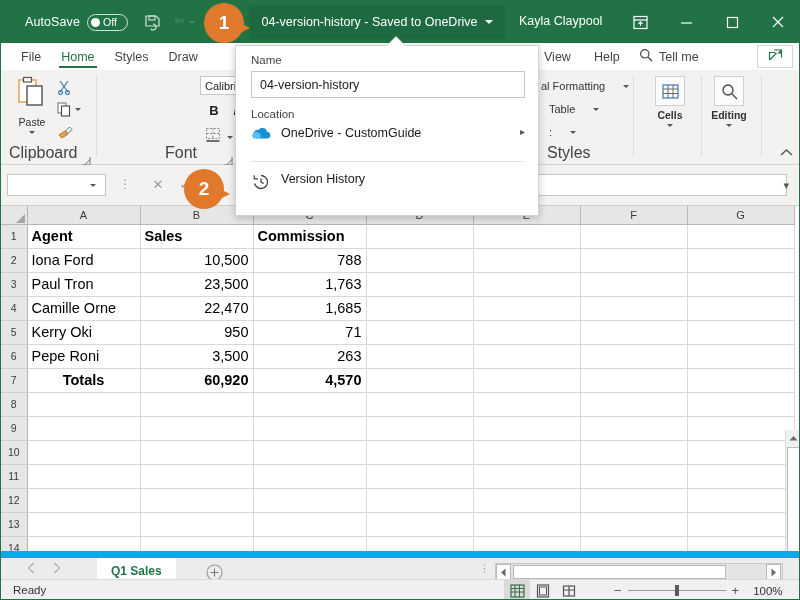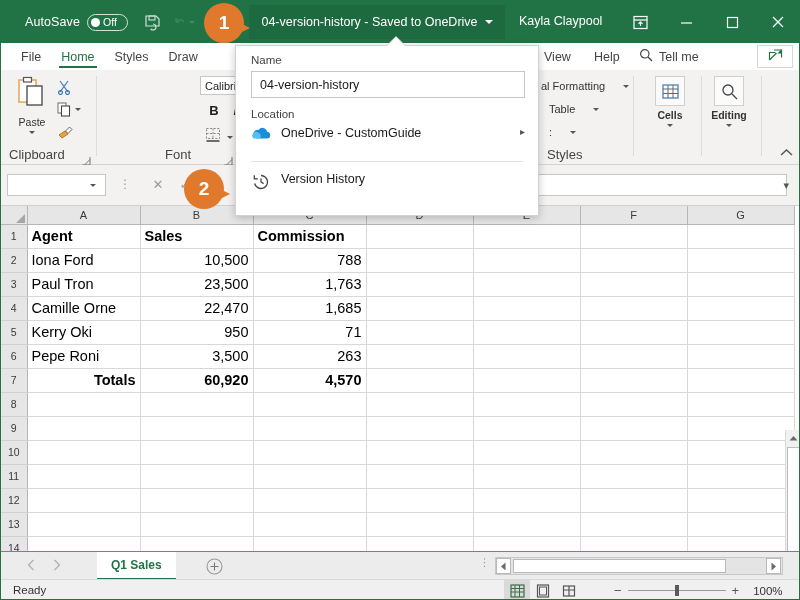--- a/index.html
+++ b/index.html
@@ -103,21 +103,21 @@
   
   .ribbon {
     position: absolute; left: 0; top: 69px;
     width: 800px; height: 95px;
     background: #f3f2f1;
     border-bottom: 1px solid #d4d4d4;
   }
   .rgroup { position: absolute; top: 0; height: 95px; }
   .rgroup-label {
     position: absolute; bottom: 3px; width: 100%;
-    text-align: center; font-size: 13px; color: #444;
+    text-align: center; font-size: 16px; color: #444;
   }
   .rgroup-sep {
     position: absolute; top: 6px; height: 80px; width: 1px; background: #dcdcdc;
   }
   .dialog-launcher {
     position: absolute; bottom: 4px; right: 3px;
     width: 9px; height: 9px;
   }
 
   
@@ -266,21 +266,21 @@
   .vscroll-thumb {
     position: absolute; left: 1px; top: 17px;
     width: 13px; height: 176px;
     background: #ffffff; border: 1px solid #bdbdbd;
   }
 
   
   .sheettabs {
     position: absolute; left: 0; top: 550px;
     width: 800px; height: 28px;
-    background: #ececec; border-top: 1px solid #0ea5e9;
+    background: #ececec; border-top: 7px solid #0ea5e9;
     display: flex; align-items: center;
   }
   .tabnav { display: flex; align-items: center; gap: 18px; margin-left: 26px; }
   .sheet-tab {
     position: absolute; left: 96px; top: 0;
     height: 28px; padding: 0 14px;
     background: #ffffff;
     display: flex; align-items: center;
     font-size: 12px; font-weight: bold; color: #217346;
     border-bottom: 2.5px solid #217346;
@@ -719,21 +719,21 @@
             <td class="cell" style="width: 113px;">Pepe Roni</td>
             <td class="cell num" style="width: 113px;">3,500</td>
             <td class="cell num" style="width: 113px;">263</td>
             <td class="cell" style="width: 107px;"></td>
             <td class="cell" style="width: 107px;"></td>
             <td class="cell" style="width: 107px;"></td>
             <td class="cell" style="width: 107px;"></td>
           </tr>
           <tr>
             <td class="rowhead">7</td>
-            <td class="cell num bold" style="width: 113px;">Totals</td>
+            <td class="cell num bold" style="width: 113px; text-align: center;">Totals</td>
             <td class="cell num bold" style="width: 113px;">60,920</td>
             <td class="cell num bold" style="width: 113px;">4,570</td>
             <td class="cell" style="width: 107px;"></td>
             <td class="cell" style="width: 107px;"></td>
             <td class="cell" style="width: 107px;"></td>
             <td class="cell" style="width: 107px;"></td>
           </tr>
           <tr>
             <td class="rowhead">8</td>
             <td class="cell" style="width: 113px;"></td>

